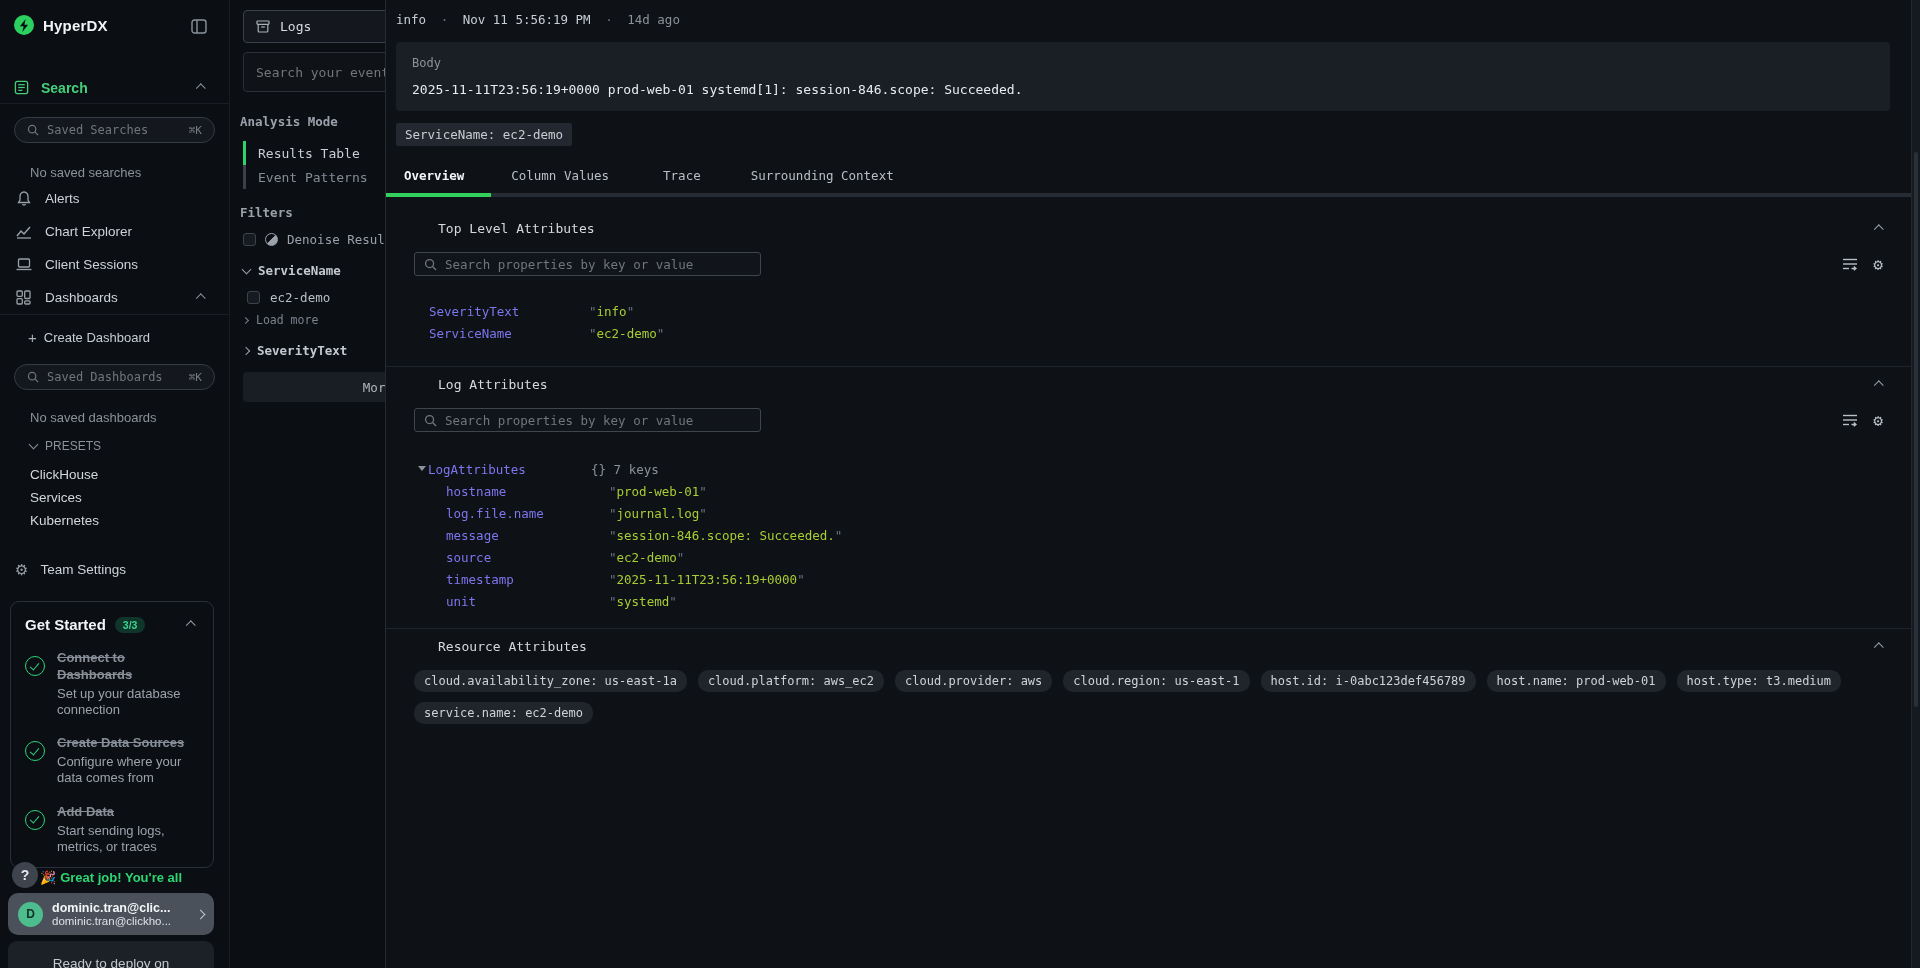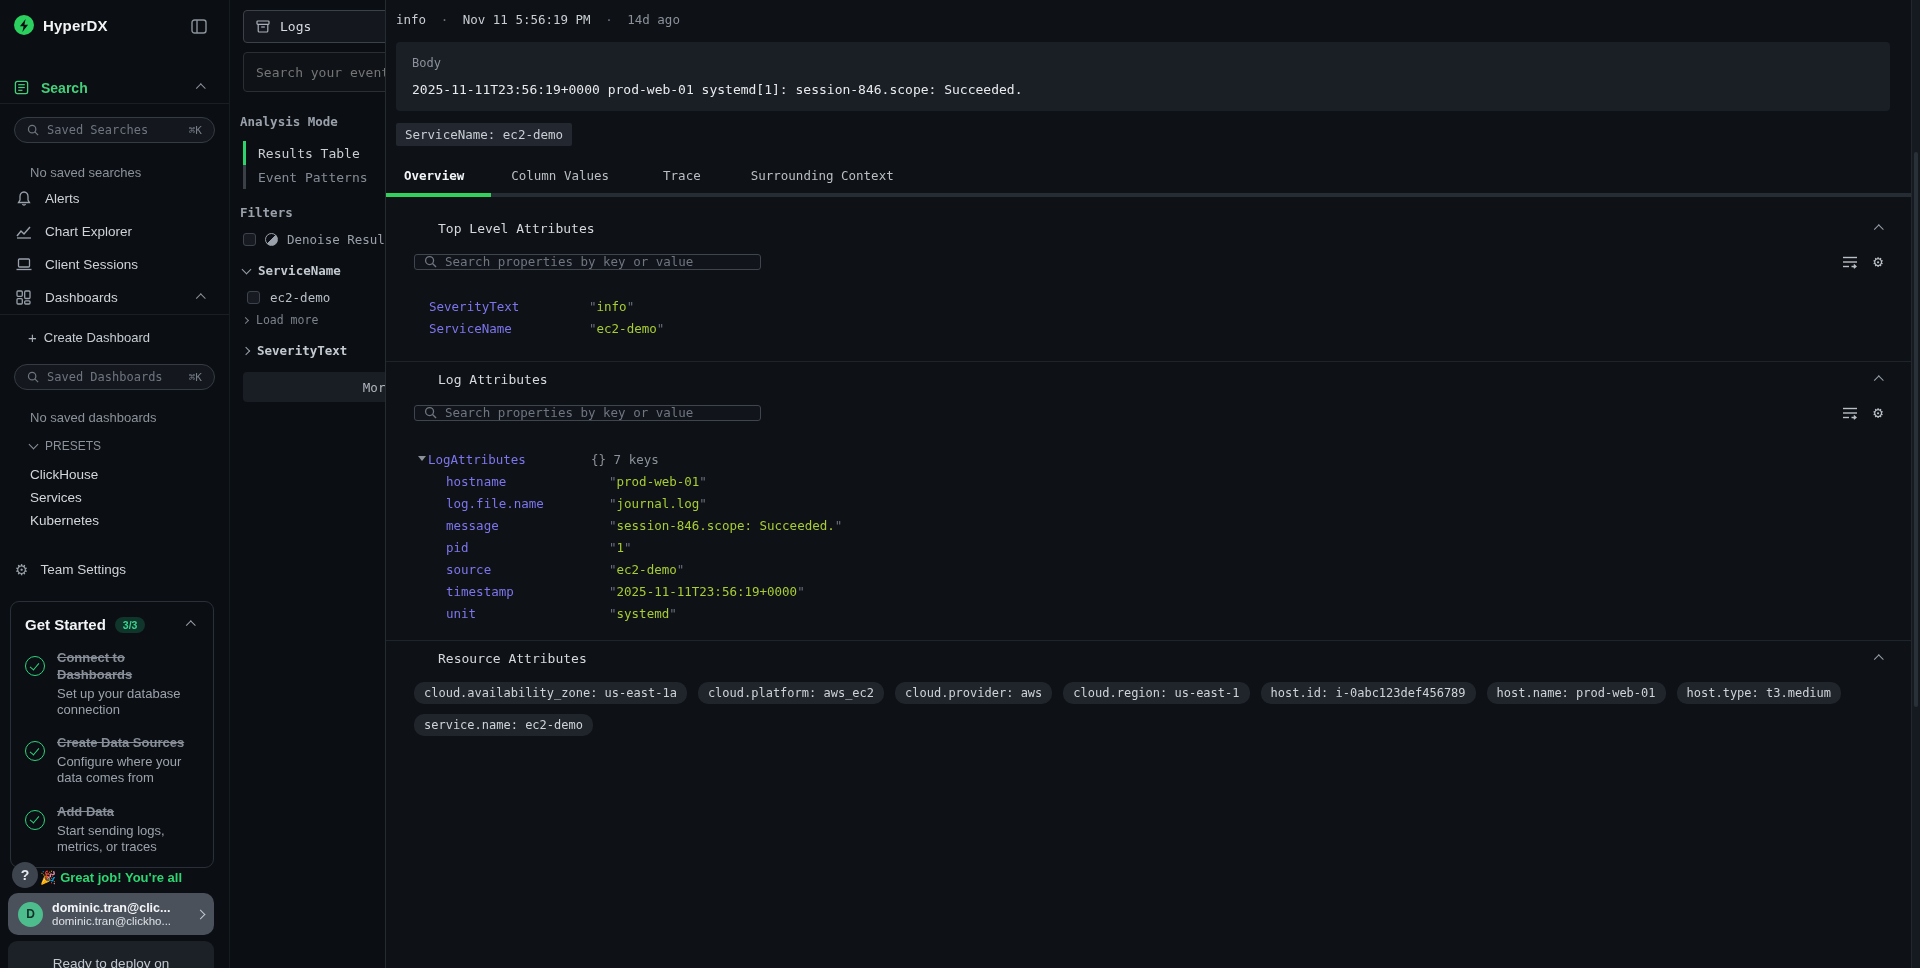--- a/index.html
+++ b/index.html
@@ -95,21 +95,21 @@
   .tab-track { position:absolute; left:0; right:0; bottom:-4px; height:4px; background:#262c33; }
   .tab-indicator { position:absolute; left:0; bottom:-4px; width:105px; height:4px; background:#34d05e; }
   .dp-sections { position:absolute; top:193px; left:0; right:9px; bottom:43px; overflow:hidden; }
   .dp-section { padding:28px 28px 22px; border-bottom:1px solid #1e242b; position:relative; }
   .dp-section.s2 { padding-top:10px; padding-bottom:16px; }
   .dp-section.s3 { padding-top:10px; border-bottom:none; }
   .sec-head { display:flex; align-items:center; justify-content:space-between; }
   .sec-title { font-size:13px; color:#d6dade;margin-left:24px; }
   .sec-head .chev { color:#9aa1ab; cursor:pointer; }
   .sec-toolbar { margin-top:16px; display:flex; align-items:center; justify-content:space-between; }
-  .prop-search { width:347px; height:16px; border:1px solid #3f454d; background:#11141a; border-radius:3px; display:flex; align-items:center; gap:8px; padding:4px 9px; }
+  .prop-search { width:347px; height:16px; border:1px solid #3f454d; background:#11141a; border-radius:3px; display:flex; align-items:center; gap:8px; padding:11px 9px; }
   .prop-search input { flex:1; background:transparent; border:none; outline:none; color:#c9ced4; font-size:12.5px; font-family:"DejaVu Sans Mono","Liberation Mono",monospace; }
   .prop-search input::placeholder { color:#6f7680; }
   .tool-icons { display:flex; align-items:center; gap:15px; color:#b9bfc7; }
   .tool-icons .gear-glyph { font-size:16px; cursor:pointer; }
   .kv-rows { margin-top:24px; }
   .kv { display:flex; align-items:center; height:22px; font-size:12.5px; }
   .kv .k { width:160px; flex:none; color:#7d76ee; cursor:pointer; margin-left:15px; }
   .kv .meta { color:#8b929b; }
   .kv .val { color:#a7cd32; }
   .kv .val::before, .kv .val::after { content:'"'; color:#6b7280; }
@@ -432,24 +432,20 @@
         </div>
         <div class="kv child">
           <span class="k">log.file.name</span>
           <span class="val">journal.log</span>
         </div>
         <div class="kv child">
           <span class="k">message</span>
           <span class="val">session-846.scope: Succeeded.</span>
         </div>
         <div class="kv child">
-          <span class="k">pid</span>
-          <span class="val">1</span>
-        </div>
-        <div class="kv child">
           <span class="k">source</span>
           <span class="val">ec2-demo</span>
         </div>
         <div class="kv child">
           <span class="k">timestamp</span>
           <span class="val">2025-11-11T23:56:19+0000</span>
         </div>
         <div class="kv child">
           <span class="k">unit</span>
           <span class="val">systemd</span>

